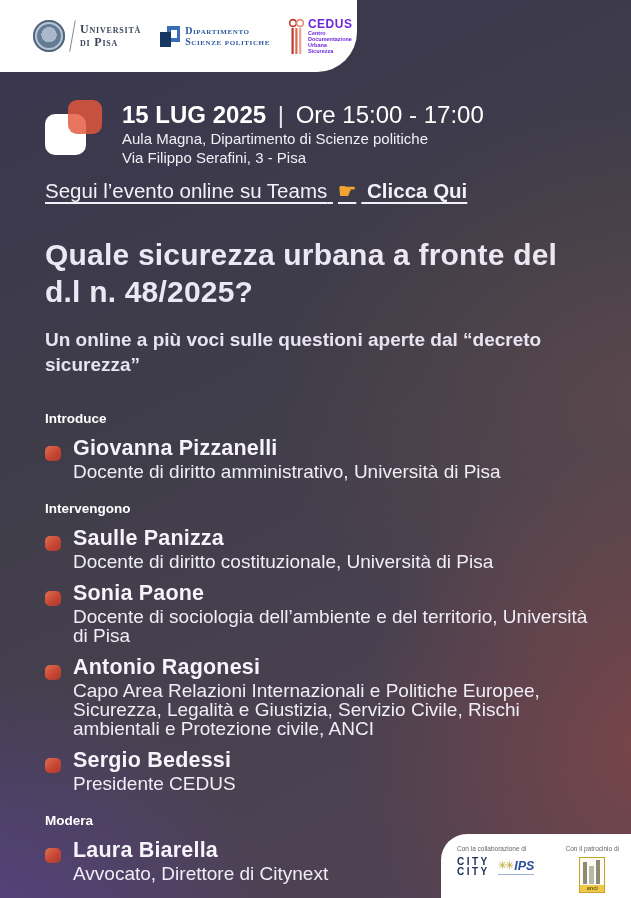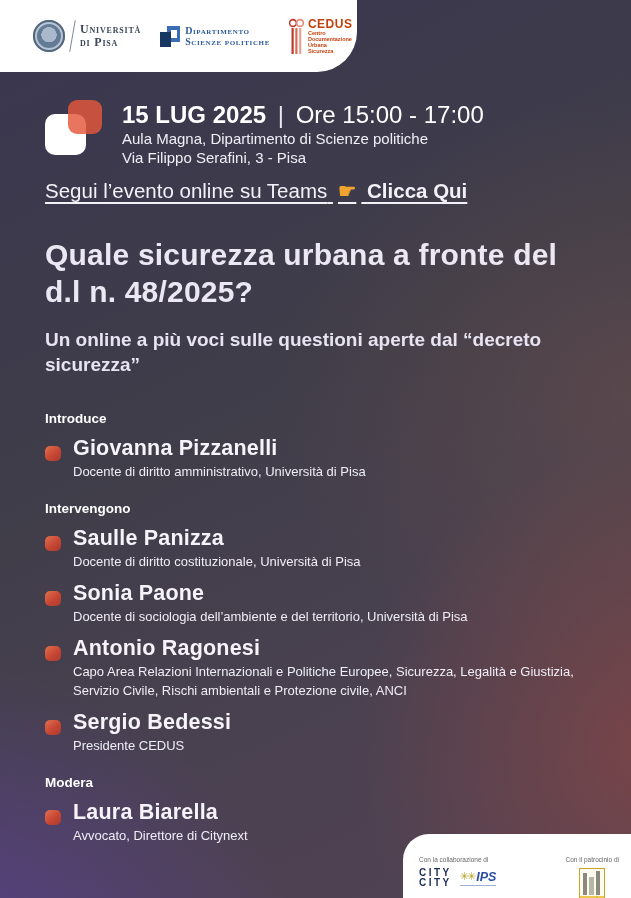--- a/index.html
+++ b/index.html
@@ -28,21 +28,21 @@
   .unipi-text{font-family:"Liberation Serif",serif;color:#3c4658;font-size:12px;line-height:13px;
     font-variant:small-caps;letter-spacing:.8px;font-weight:bold;}
   .dsp{display:flex;align-items:center;gap:5px;}
   .dsp-icon{width:20px;height:21px;position:relative;flex:none;}
   .dsp-icon .dsp-a{position:absolute;left:0;bottom:0;width:11px;height:15px;background:#173762;}
   .dsp-icon .dsp-b{position:absolute;right:0;top:0;width:13px;height:16px;background:#3a6db4;}
   .dsp-icon .dsp-c{position:absolute;right:3px;top:4px;width:6px;height:8px;background:#fff;}
   .dsp-text{font-family:"Liberation Serif",serif;color:#2e5b9e;font-size:10px;line-height:11px;
     font-variant:small-caps;letter-spacing:.6px;font-weight:bold;}
   .cedus{display:flex;align-items:flex-start;gap:4px;padding-top:2px;}
-  .cedus-text{color:#c2410c;}
+  .cedus-text{color:#6d28d9;}
   .cedus-acronym{font-size:12px;font-weight:bold;letter-spacing:.5px;line-height:12px;}
   .cedus-sub div{font-size:5.5px;font-weight:bold;line-height:6px;}
   
   .content{position:absolute;top:72px;left:0;right:0;padding:0 40px 0 45px;}
   .event-row{display:flex;gap:19px;margin-top:28px;}
   .cal-icon{position:relative;width:58px;height:56px;flex:none;}
   .cal-white{position:absolute;left:0;top:14px;width:41px;height:41px;background:#fff;border-radius:10px;}
   .cal-orange{position:absolute;left:23px;top:0;width:34px;height:34px;background:#e4573a;opacity:.82;border-radius:9px;}
   .event-text{padding-top:1px;}
   .date-line{font-size:24px;line-height:28px;color:#fff;}
@@ -56,25 +56,25 @@
   .title{margin:33px 0 0;font-size:30px;line-height:37px;font-weight:bold;color:#ebe8f4;
     max-width:556px;letter-spacing:.2px;}
   .subtitle{margin-top:17px;font-size:19px;line-height:25px;font-weight:bold;color:#e7e3f1;max-width:508px;}
   .section-label{margin-top:20px;font-size:13.5px;font-weight:bold;color:#fff;}
   .section-label.first{margin-top:34px;}
   .person{margin-top:9px;}
   .person-head{display:flex;align-items:flex-end;gap:12px;}
   .bullet{flex:none;width:16px;height:15px;margin-top:6px;border-radius:5px;
     background:linear-gradient(140deg,#e0704f 0%,#c74634 55%,#a83a30 100%);}
   .person-name{font-size:21.5px;line-height:26px;font-weight:bold;color:#f6f4fa;letter-spacing:.2px;}
-  .person-role{margin:1px 0 0 28px;font-size:13px;line-height:19px;color:#efedf6;max-width:522px;}
+  .person-role{margin:1px 0 0 28px;font-size:19px;line-height:19px;color:#efedf6;max-width:522px;}
   
-  .credits{position:absolute;right:0;bottom:0;width:228px;height:64px;background:#fff;
+  .credits{position:absolute;right:0;bottom:0;width:190px;height:64px;background:#fff;
     border-radius:26px 0 0 0;display:flex;justify-content:space-between;
-    padding:22px 12px 0 16px;box-sizing:border-box;color:#444;}
+    padding:11px 12px 0 16px;box-sizing:border-box;color:#444;}
   .credit-label{font-size:6.5px;color:#666;margin-bottom:5px;white-space:nowrap;}
   .collab-logos{display:flex;align-items:center;gap:8px;}
   .citynext{color:#1c2d56;font-weight:bold;font-size:10px;line-height:10px;letter-spacing:2.5px;}
   .ips{display:flex;align-items:center;gap:2px;border-bottom:1px solid #9db0d6;padding-bottom:2px;}
   .ips-stars{color:#b7a42c;font-size:11px;letter-spacing:-2px;line-height:11px;}
   .ips-label{color:#2b4fa2;font-weight:bold;font-style:italic;font-size:12.5px;line-height:12px;}
   .patron{text-align:center;}
   .anci-box{width:24px;height:34px;margin:0 auto;border:1px solid #c9a227;background:#fdfaf0;
     display:flex;flex-direction:column;justify-content:flex-end;overflow:hidden;}
   .anci-bld{flex:1;background:

